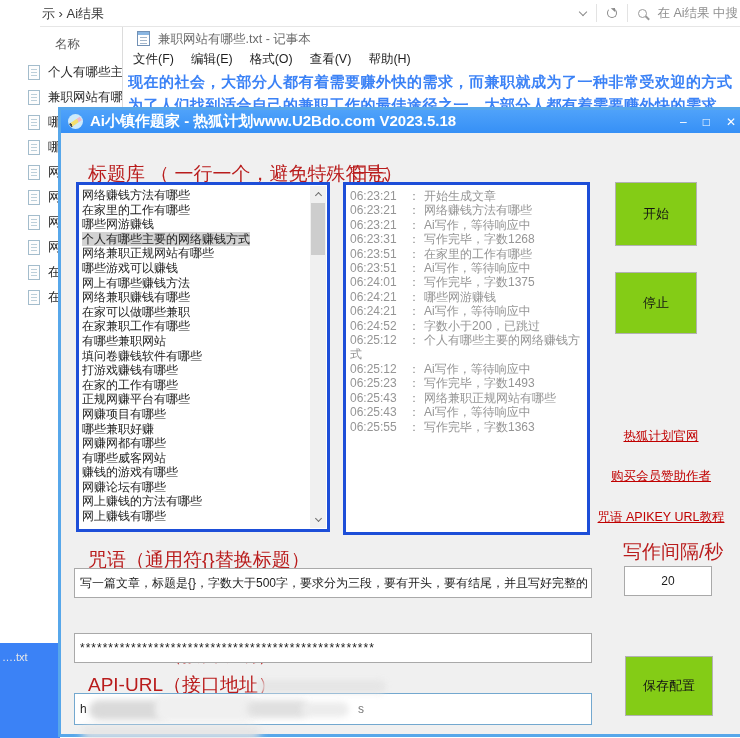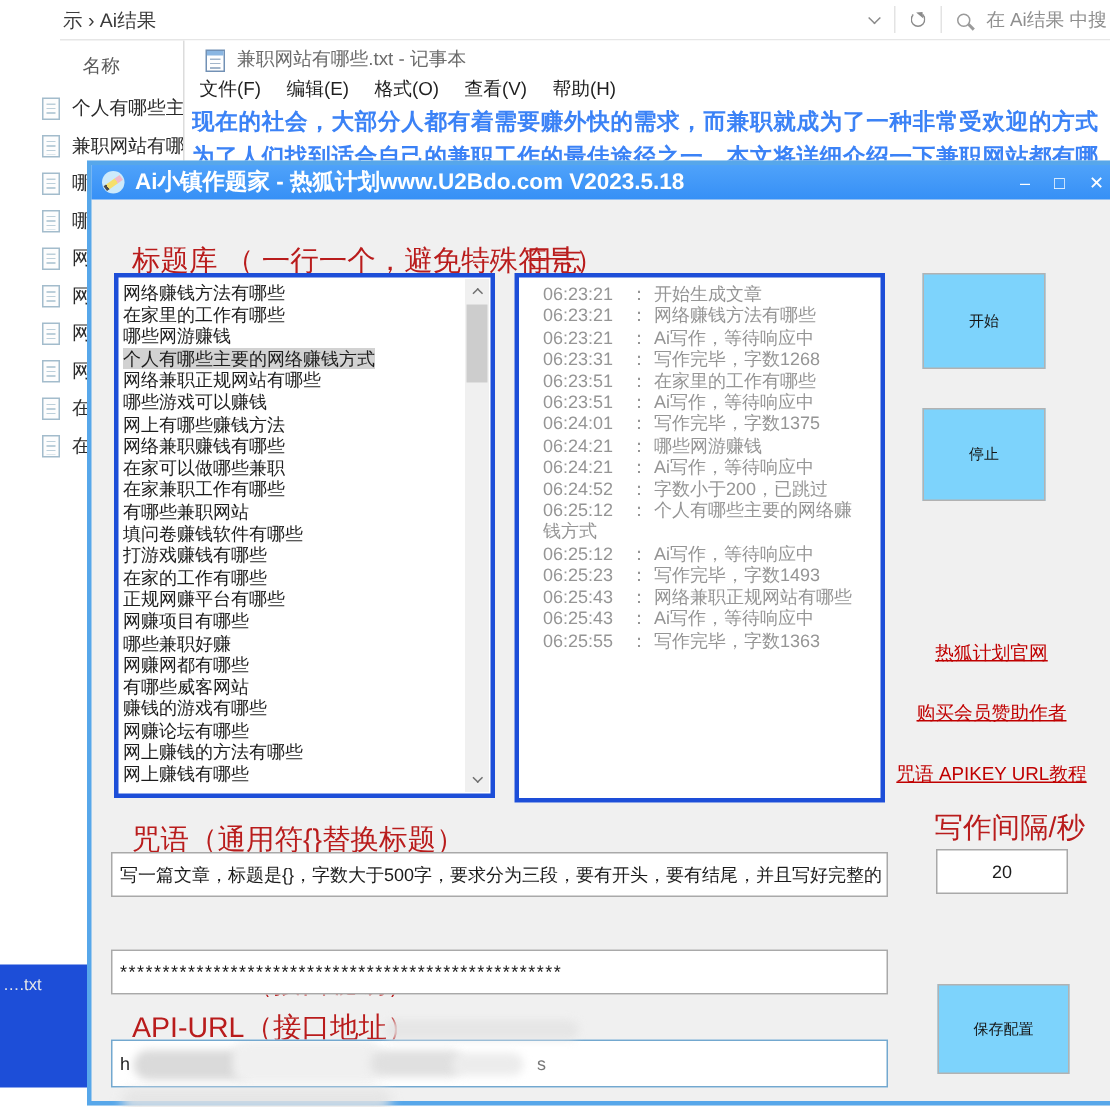--- a/index.html
+++ b/index.html
@@ -18,26 +18,26 @@
   .mag::after { content:''; position:absolute; width:5px; height:1.8px; background:#9a9a9a; transform:rotate(45deg); right:-4px; bottom:-2px; }
   .search-text { font-size:12.5px; color:#8f8f8f; white-space:nowrap; }
   .col-header { position:absolute; left:55px; top:36px; font-size:12.5px; color:#5a5a5a; }
   .file-list { position:absolute; left:28px; top:60px; }
   .file-item { height:25px; display:flex; align-items:center; gap:8px; font-size:12.5px; color:#2a2a2a; white-space:nowrap; }
   .ficon { flex:none; width:12px; height:15px; background:#fdfdfd; border:1px solid #a3bccc; position:relative; }
   .ficon::after { content:''; position:absolute; left:2px; right:2px; top:3px; height:9px;
                   background:repeating-linear-gradient(#bccfda 0 1px, transparent 1px 3px); }
 
   
-  .dark-win { position:absolute; left:0; top:643px; width:60px; height:82px; background:#1d4ed8; }
+  .dark-win { position:absolute; left:0; top:643px; width:60px; height:95px; background:#3b82f6; }
   .dark-fname { position:absolute; left:2px; top:8px; font-size:11px; color:#e8e8e8; }
 
   
   .notepad { position:absolute; left:122px; top:27px; right:0; height:90px; background:#fff; border-left:1px solid #dcdcdc; }
-  .np-title { position:absolute; left:14px; top:4px; display:flex; align-items:flex-end; gap:8px; font-size:12.5px; color:#6b6b6b; }
+  .np-title { position:absolute; left:14px; top:4px; display:flex; align-items:flex-start; gap:8px; font-size:12.5px; color:#6b6b6b; }
   .np-icon { flex:none; width:13px; height:15px; background:#fff; border:1px solid #7291b5; position:relative; }
   .np-icon::before { content:''; position:absolute; left:0; right:0; top:0; height:3px; background:#8ab6e2; }
   .np-icon::after { content:''; position:absolute; left:2px; right:2px; top:5px; height:7px;
                     background:repeating-linear-gradient(#a3b6cb 0 1px, transparent 1px 3px); }
   .np-menu { position:absolute; left:10px; top:24px; display:flex; gap:17px; font-size:12.5px; color:#1f1f1f;align-items:center; }
   .np-content { position:absolute; left:5px; top:43px; right:0; font-size:15px; font-weight:bold; color:#3b82f6;
                 line-height:23px; white-space:nowrap; overflow:hidden; letter-spacing:0.5px; }
 
   
   .app { position:absolute; left:58px; top:107px; width:695px; height:630px; background:#f0f0f0;
@@ -59,27 +59,27 @@
   .lib-line .selected { background:#d2d2d2; }
 
   .sb { position:absolute; top:1px; right:1px; bottom:1px; width:16px; background:#f0f0f0; }
   .sb-btn { position:absolute; left:0; width:16px; height:16px; display:flex; align-items:center; justify-content:center; background:#f0f0f0; }
   .sb-btn.up { top:0; } .sb-btn.down { bottom:0; }
   .sb-chev { width:5px; height:5px; border-right:1.5px solid #6f6f6f; border-bottom:1.5px solid #6f6f6f; }
   .sb-chev.u { transform:rotate(-135deg); margin-top:3px; }
   .sb-chev.d { transform:rotate(45deg); margin-bottom:3px; }
   .sb-thumb { position:absolute; left:1px; width:14px; top:17px; height:52px; background:#cdcdcd; }
 
-  .log-box { left:282px; top:72px; width:247px; height:353px; padding:4px 16px; }
+  .log-box { left:282px; top:72px; width:247px; height:353px; padding:4px 4px; }
   .log-line { font-size:12px; line-height:14.4px; color:#959595; }
   .log-time { display:inline-block; width:58px; }
   .log-sep { display:inline-block; width:16px; }
 
-  .btn { position:absolute; background:#7dd3fc; border:1px solid #b2b2b2; display:flex; align-items:center; justify-content:center;
-         font-size:10px; color:#141414; cursor:default; }
+  .btn { position:absolute; background:#84cc16; border:1px solid #b2b2b2; display:flex; align-items:center; justify-content:center;
+         font-size:13px; color:#141414; cursor:default; }
   .btn-start { left:554px; top:72px;  width:82px; height:64px; }
   .btn-stop  { left:554px; top:162px; width:82px; height:62px; }
   .btn-save  { left:564px; top:546px; width:88px; height:60px; }
 
   .link-row { position:absolute; left:500px; width:200px; text-align:center; }
   .link { font-size:12.5px; color:#c00000; text-decoration:underline; white-space:nowrap; }
   .link-1 { top:316px; } .link-2 { top:356px; } .link-3 { top:397px; }
 
   .tbox { position:absolute; background:#fff; border:1px solid #a9a9a9; font-size:12px; color:#1c1c1c;
           padding:0 5px; display:flex; align-items:center; white-space:nowrap; overflow:hidden; }
@@ -169,21 +169,21 @@
     </div>
     <div class="np-menu">
       <span>文件(F)</span>
       <span>编辑(E)</span>
       <span>格式(O)</span>
       <span>查看(V)</span>
       <span>帮助(H)</span>
     </div>
     <div class="np-content">
       <div>现在的社会，大部分人都有着需要赚外快的需求，而兼职就成为了一种非常受欢迎的方式</div>
-      <div>为了人们找到适合自己的兼职工作的最佳途径之一。本文将详细介绍一下兼职网站都有哪</div>
+      <div>为了人们找到适合自己的兼职工作的最佳途径之一。大部分人都有着需要赚外快的需求</div>
     </div>
   </div>
 
   <div class="app">
     <div class="titlebar">
       <span class="pencil-wrap">
           <span class="pencil"></span>
         </span>
       <span class="app-title">Ai小镇作题家 - 热狐计划www.U2Bdo.com V2023.5.18</span>
       <div class="win-btns">

